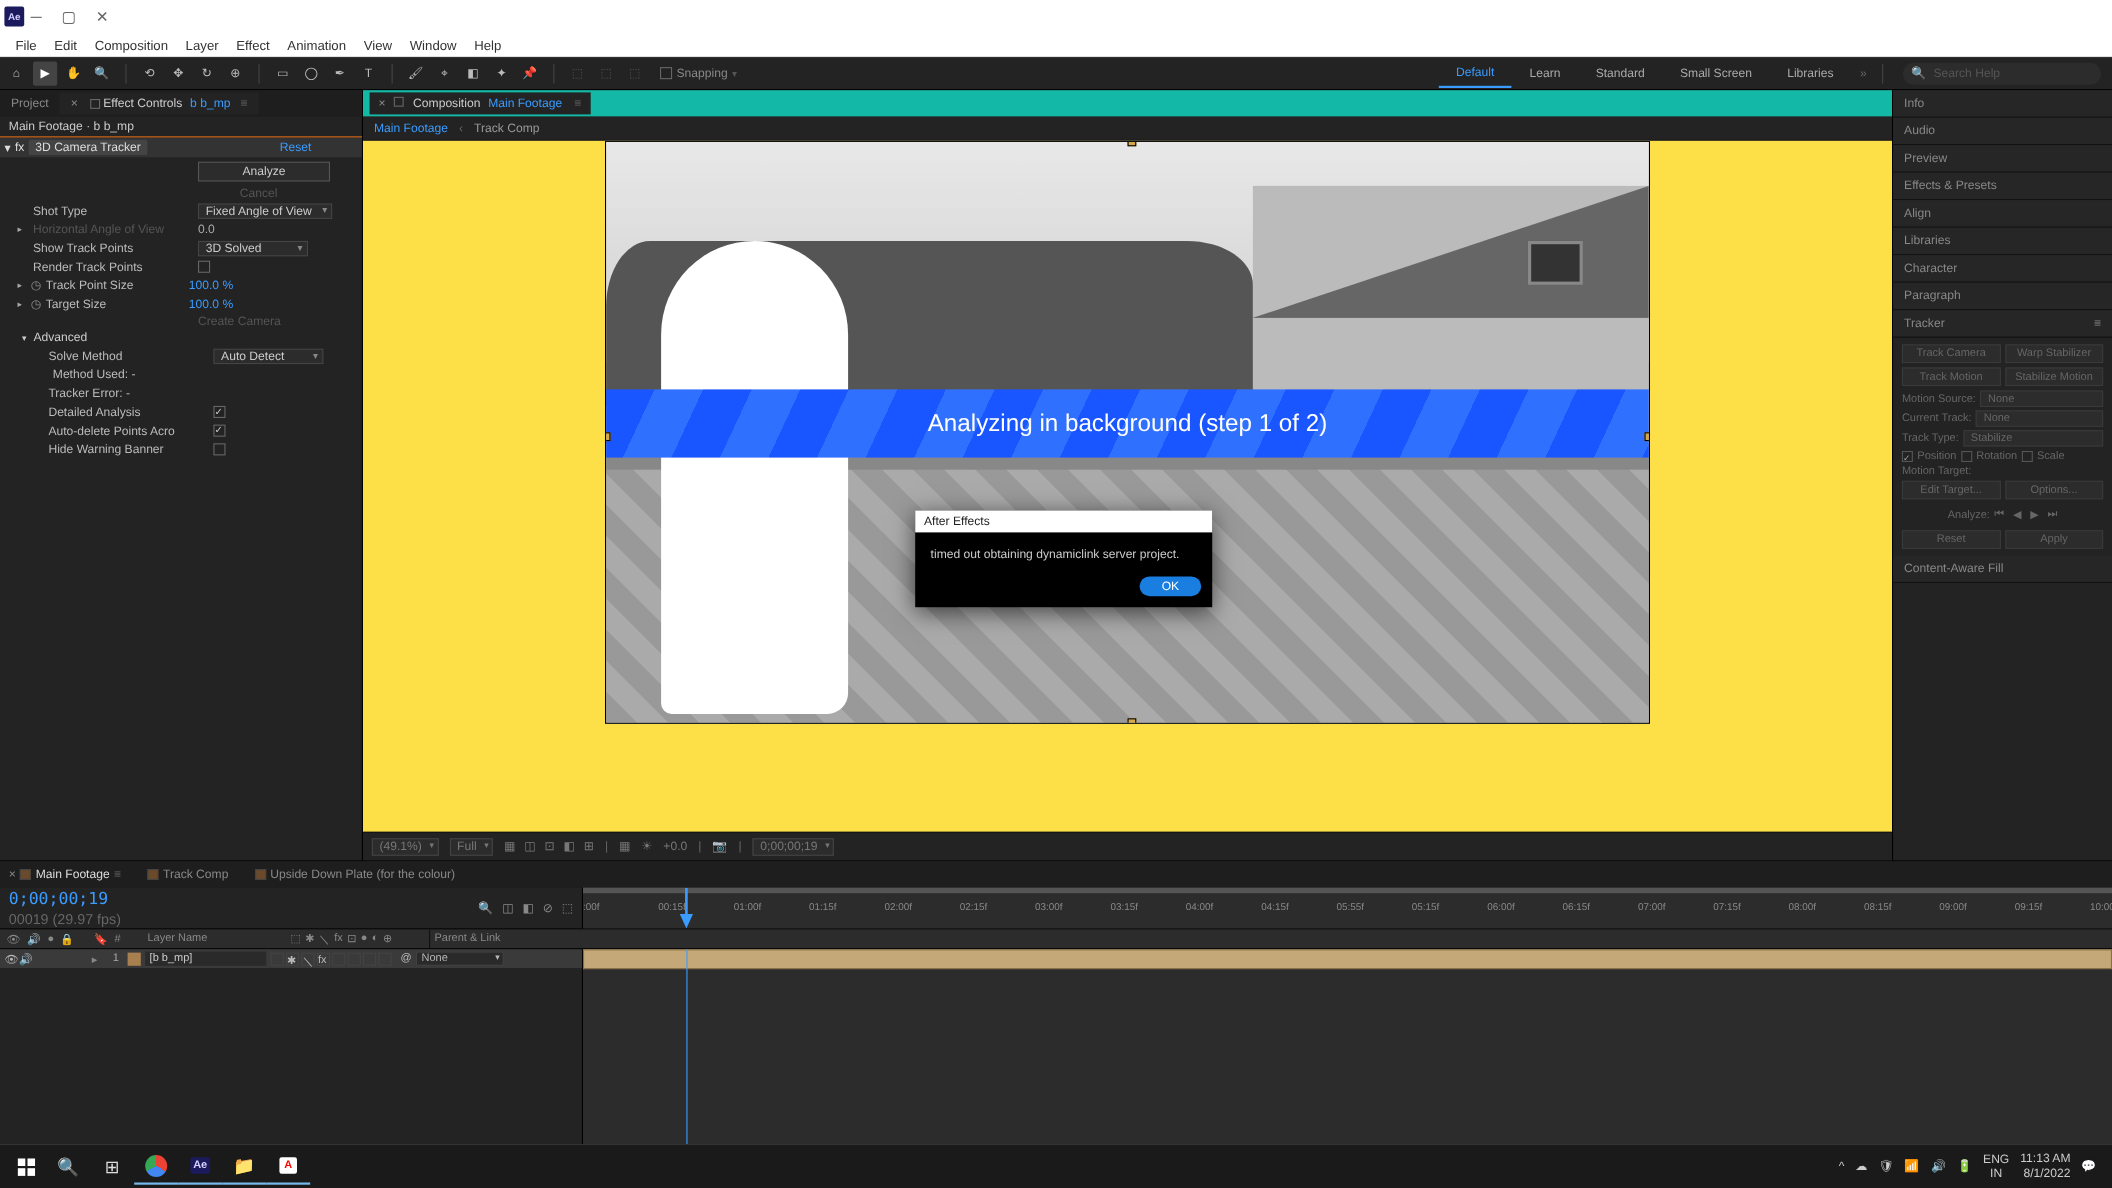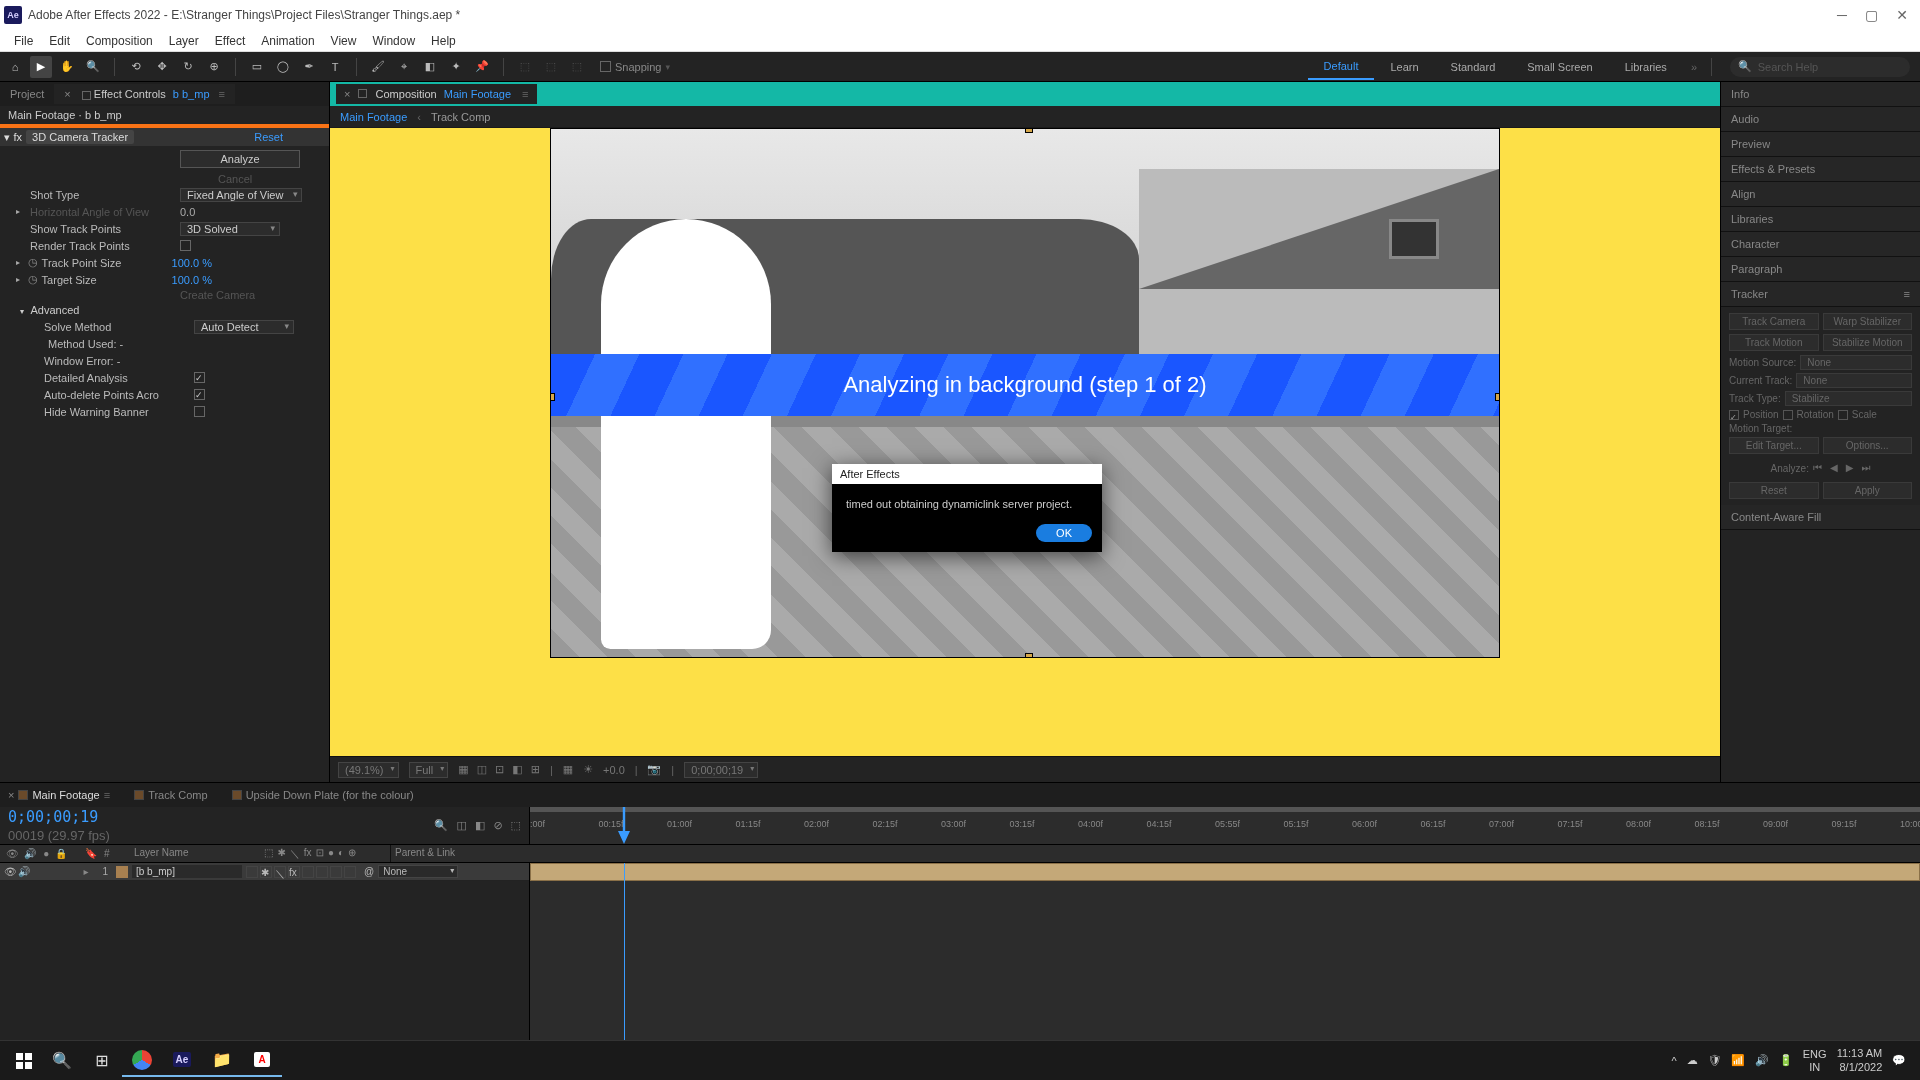--- a/index.html
+++ b/index.html
@@ -29,21 +29,21 @@
 .searchbox { background: #2c2c2c; width: 180px; height: 20px; border-radius: 10px; margin-left: 12px; display: flex; align-items: center; padding: 0 8px; color: #666; gap: 6px; }
 
 
 .content { display: flex; height: 700px; }
 .left-panel { width: 330px; background: #232323; border-right: 1px solid #000; display: flex; flex-direction: column; }
 .panel-tabs { display: flex; background: #1e1e1e; height: 24px; align-items: center; font-size: 11px; }
 .panel-tab { padding: 4px 10px; color: #888; position: relative; }
 .panel-tab.active { color: #ccc; background: #232323; }
 .panel-tab .closebtn { margin-right: 4px; color: #888; }
 .panel-tab .lockbox { display: inline-block; width: 9px; height: 9px; border: 1px solid #666; margin-left: 4px; vertical-align: middle; }
-.panel-sub { padding: 3px 8px; color: #ccc; font-size: 11px; border-bottom: 4px solid #f97316; display: flex; align-items: center; }
+.panel-sub { padding: 3px 8px; color: #ccc; font-size: 11px; border-bottom: 1px solid #f97316; display: flex; align-items: center; }
 
 .ec-body { flex: 1; overflow: auto; }
 .ec-effect-header { display: flex; align-items: center; background: #333; padding: 2px 6px; color: #ddd; }
 .ec-effect-header .fx-toggle { margin-right: 4px; }
 .ec-effect-header .effect-name { background: #444; padding: 1px 6px; border-radius: 2px; }
 .ec-effect-header .reset { margin-left: auto; color: #3a9cff; cursor: default; padding-right: 40px; }
 .ec-analyze { margin: 4px 0 4px 180px; width: 120px; text-align: center; padding: 2px 0; border: 1px solid #555; color: #ccc; background: #2c2c2c; }
 .ec-cancel { margin-left: 218px; color: #555; padding: 1px 0; font-size: 11px; }
 .ec-row { display: flex; align-items: center; padding: 1px 6px 1px 30px; font-size: 11px; color: #bbb; height: 17px; }
 .ec-row .label { flex: 0 0 150px; }
@@ -154,21 +154,20 @@
 .taskbar .tray { margin-left: auto; display: flex; align-items: center; gap: 10px; color: #ccc; font-size: 11px; padding-right: 8px; }
 .taskbar .clock { text-align: right; line-height: 1.2; }
 
 svg { display: block; }
 </style>
 </head>
 <body>
 
 <div class="titlebar">
   <div class="ae-icon">Ae</div>
-  <div class="title">Adobe After Effects 2022 - E:\Stranger Things\Project Files\Stranger Things.aep *</div>
   <div class="winbtns">
     <span>─</span>
     <span>▢</span>
     <span>✕</span>
   </div>
 </div>
 
 <div class="menubar">
   <span>File</span>
   <span>Edit</span>
@@ -288,21 +287,21 @@
         <span>Advanced</span>
       </div>
       <div class="ec-row" style="padding-left:44px">
         <span class="label">Solve Method</span>
         <span class="dropdown">Auto Detect</span>
       </div>
       <div class="ec-row" style="padding-left:48px">
         <span class="label">Method Used: -</span>
       </div>
       <div class="ec-row" style="padding-left:44px">
-        <span class="label">Window Error: -</span>
+        <span class="label">Tracker Error: -</span>
       </div>
       <div class="ec-row" style="padding-left:44px">
         <span class="label">Detailed Analysis</span>
         <span class="checkbox checked"></span>
       </div>
       <div class="ec-row" style="padding-left:44px">
         <span class="label">Auto-delete Points Acro</span>
         <span class="checkbox checked"></span>
       </div>
       <div class="ec-row" style="padding-left:44px">

